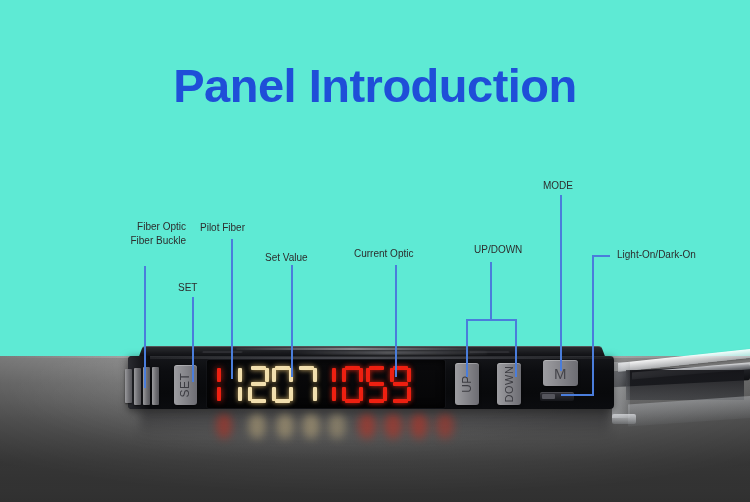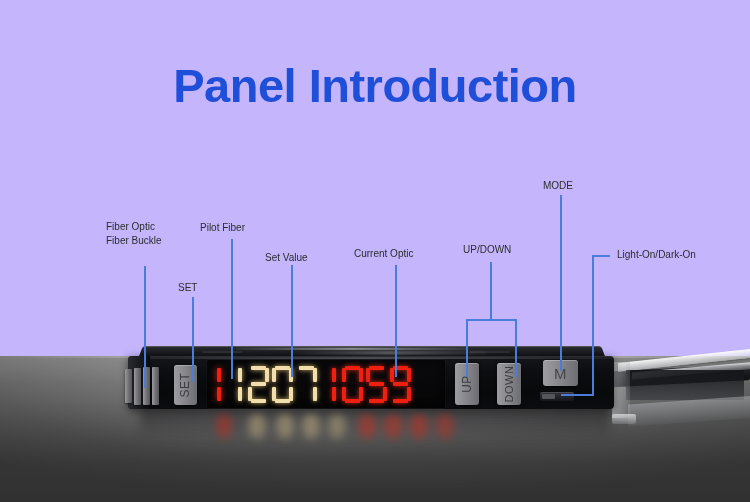--- a/index.html
+++ b/index.html
@@ -2,21 +2,21 @@
 <html><head>
 <meta charset="utf-8">
 <style>
   html,body{margin:0;padding:0;}
   body{
     width:750px;height:502px;overflow:hidden;
     font-family:"Liberation Sans", sans-serif;
     background:#ffffff;
     position:relative;
   }
-  #stage{position:absolute;left:0;top:0;width:750px;height:502px;overflow:hidden;background:#c4b5fd;}
+  #stage{position:absolute;left:0;top:0;width:750px;height:502px;overflow:hidden;background:#5eead4;}
 
   
   .title{
     position:absolute;left:0;top:58px;width:750px;
     text-align:center;
     font-size:47px;font-weight:bold;
     letter-spacing:-0.5px;
     color:#1f4ed8;
     font-family:"Liberation Sans", sans-serif;
   }
@@ -221,21 +221,21 @@
   .lead.v{width:2px;}
   .lead.h{height:2px;}
   .alabel{
     position:absolute;
     font-size:10px;
     color:#2d2d2d;
     font-family:"Liberation Sans", sans-serif;
     white-space:nowrap;
     line-height:14px;
   }
-  .alabel.center{text-align:left;}
+  .alabel.center{text-align:right;}
 </style>
 </head>
 <body>
 
 <div id="stage">
 
   <div class="title">Panel Introduction</div>
 
   <div class="floor"></div>
   <div class="floor-edge"></div>
@@ -430,21 +430,21 @@
   </div>
 
   <div class="alabel" style="left:265px;top:251px;">
     <div>Set Value</div>
   </div>
 
   <div class="alabel" style="left:354px;top:247px;">
     <div>Current Optic</div>
   </div>
 
-  <div class="alabel" style="left:463px;top:243px;text-align:center;">
+  <div class="alabel" style="left:474px;top:243px;text-align:center;">
     <div>UP/DOWN</div>
   </div>
 
   <div class="alabel" style="left:543px;top:179px;">
     <div>MODE</div>
   </div>
 
   <div class="alabel" style="left:617px;top:248px;">
     <div>Light-On/Dark-On</div>
   </div>

